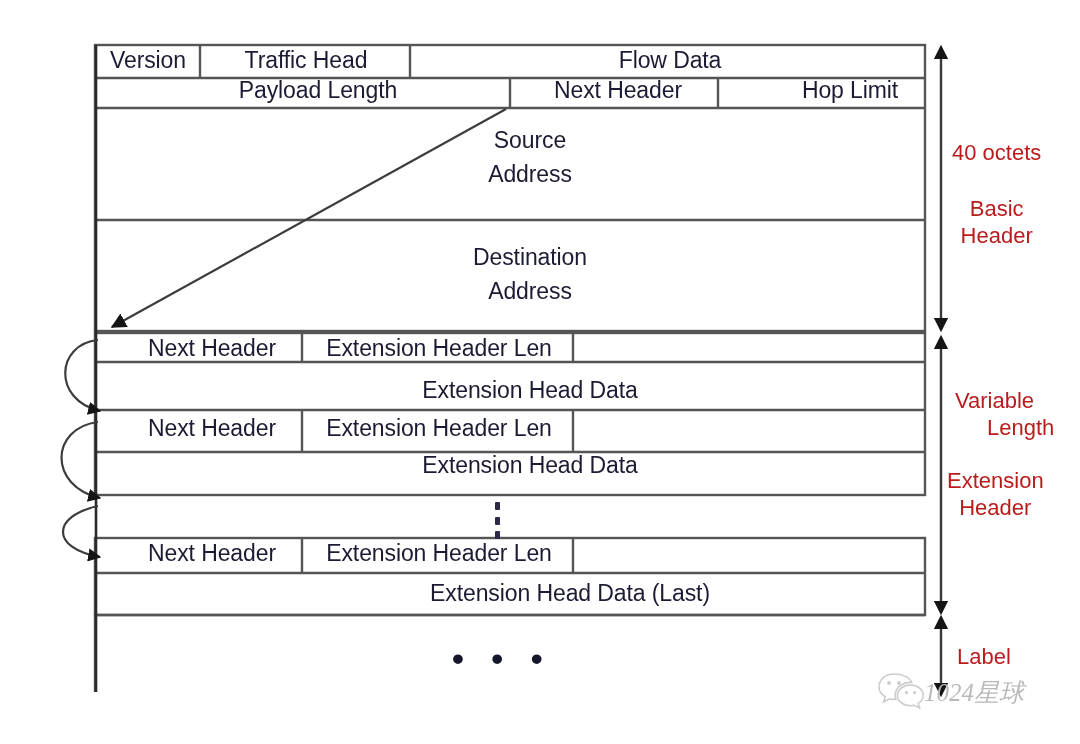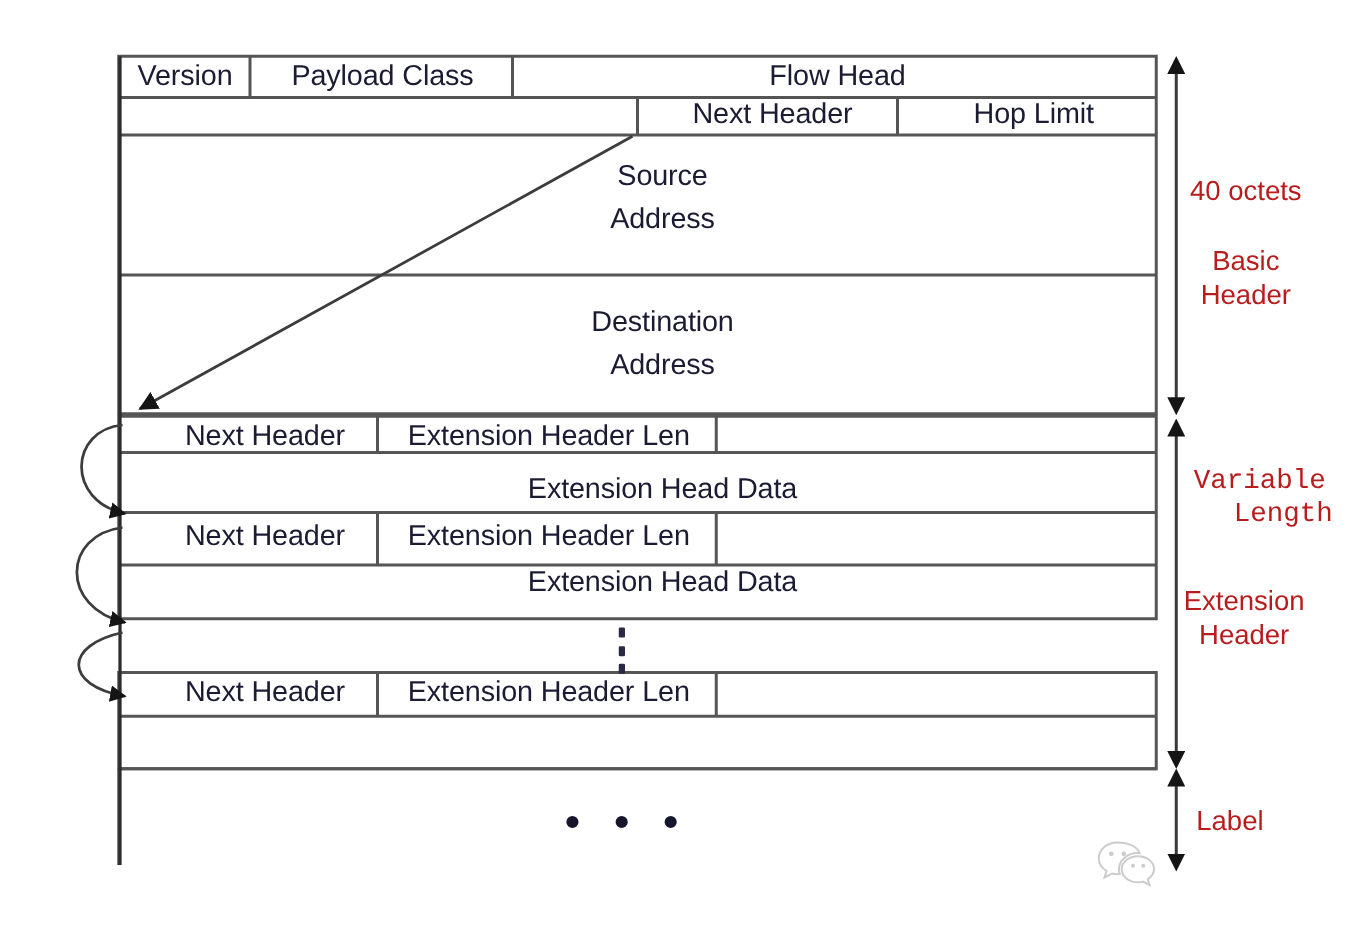--- a/index.html
+++ b/index.html
@@ -146,52 +146,54 @@
     </g>
     <g stroke="#3a3a3a" stroke-width="2.4" fill="none">
       <line x1="941" y1="342" x2="941" y2="608" marker-start="url(#arrBoth)" marker-end="url(#arrBoth)"></line>
     </g>
     <g stroke="#3a3a3a" stroke-width="2.4" fill="none">
       <line x1="941" y1="622" x2="941" y2="690" marker-start="url(#arrBoth)" marker-end="url(#arrBoth)"></line>
     </g>
   </svg>
 
   <div class="lbl ctr" style="left:148px; top:48px;">Version</div>
-  <div class="lbl ctr" style="left:306px; top:48px;">Payload Class</div>
-  <div class="lbl ctr" style="left:670px; top:48px;">Flow Head</div>
-
+  <div class="lbl ctr" style="left:306px; top:48px;">Traffic Head</div>
+  <div class="lbl ctr" style="left:670px; top:48px;">Flow Data</div>
+
+  <div class="lbl ctr" style="left:318px; top:78px;">Payload Length</div>
   <div class="lbl ctr" style="left:618px; top:78px;">Next Header</div>
-  <div class="lbl ctr" style="left:827px; top:78px;">Hop Limit</div>
+  <div class="lbl ctr" style="left:850px; top:78px;">Hop Limit</div>
 
   <div class="lbl ctr" style="left:530px; top:128px;">Source</div>
   <div class="lbl ctr" style="left:530px; top:162px;">Address</div>
 
   <div class="lbl ctr" style="left:530px; top:245px;">Destination</div>
   <div class="lbl ctr" style="left:530px; top:279px;">Address</div>
 
   <div class="lbl ctr" style="left:212px; top:336px;">Next Header</div>
   <div class="lbl ctr" style="left:439px; top:336px;">Extension Header Len</div>
   <div class="lbl ctr" style="left:530px; top:378px;">Extension Head Data</div>
 
   <div class="lbl ctr" style="left:212px; top:416px;">Next Header</div>
   <div class="lbl ctr" style="left:439px; top:416px;">Extension Header Len</div>
   <div class="lbl ctr" style="left:530px; top:453px;">Extension Head Data</div>
 
   <div class="lbl ctr" style="left:212px; top:541px;">Next Header</div>
   <div class="lbl ctr" style="left:439px; top:541px;">Extension Header Len</div>
+  <div class="lbl ctr" style="left:570px; top:581px;">Extension Head Data (Last)</div>
 
   <div class="dots-h" style="left:452px; top:641px;">• • •</div>
 
   <div class="ann" style="left:952px; top:140px;">
     <div>40 octets</div>
     <div style="text-align:center;margin-top:29px;">Basic</div>
     <div style="text-align:center;">Header</div>
   </div>
 
-  <div class="ann" style="left:955px; top:372px;font-family:Liberation Mono, monospace;">
+  <div class="ann" style="left:955px; top:388px;">
     <div>Variable</div>
     <div style="text-align:center;margin-left:32px;">Length</div>
   </div>
 
   <div class="ann" style="left:947px; top:468px;">
     <div>Extension</div>
     <div style="text-align:center;">Header</div>
   </div>
 
   <div class="ann" style="left:957px; top:644px;">
@@ -204,14 +206,15 @@
              C17.4 28 17.2 26.7 17.2 25.3 C17.2 18 24 12.4 32.2 12.4
              C32.7 12.4 33.2 12.4 33.7 12.5 C32 7.5 24.7 4 16 4 Z" fill="none" stroke="#cccccc" stroke-width="1.6"></path>
     <circle cx="11" cy="13" r="1.9" fill="#cccccc"></circle>
     <circle cx="21" cy="13" r="1.9" fill="#cccccc"></circle>
     <path d="M32.4 15 C25 15 19.4 19.7 19.4 25.4 C19.4 31.1 25 35.8 32.4 35.8
              C33.8 35.8 35.2 35.6 36.4 35.3 L41.6 38 L40.2 33.4
              C43.2 31.4 45.2 28.6 45.2 25.4 C45.2 19.7 39.7 15 32.4 15 Z" fill="none" stroke="#cccccc" stroke-width="1.6"></path>
     <circle cx="28.4" cy="22.6" r="1.6" fill="#cccccc"></circle>
     <circle cx="36.6" cy="22.6" r="1.6" fill="#cccccc"></circle>
   </svg>
+  <div class="wm" style="left:924px; top:676px;">1024星球</div>
 
 </div>
 
 </body></html>

